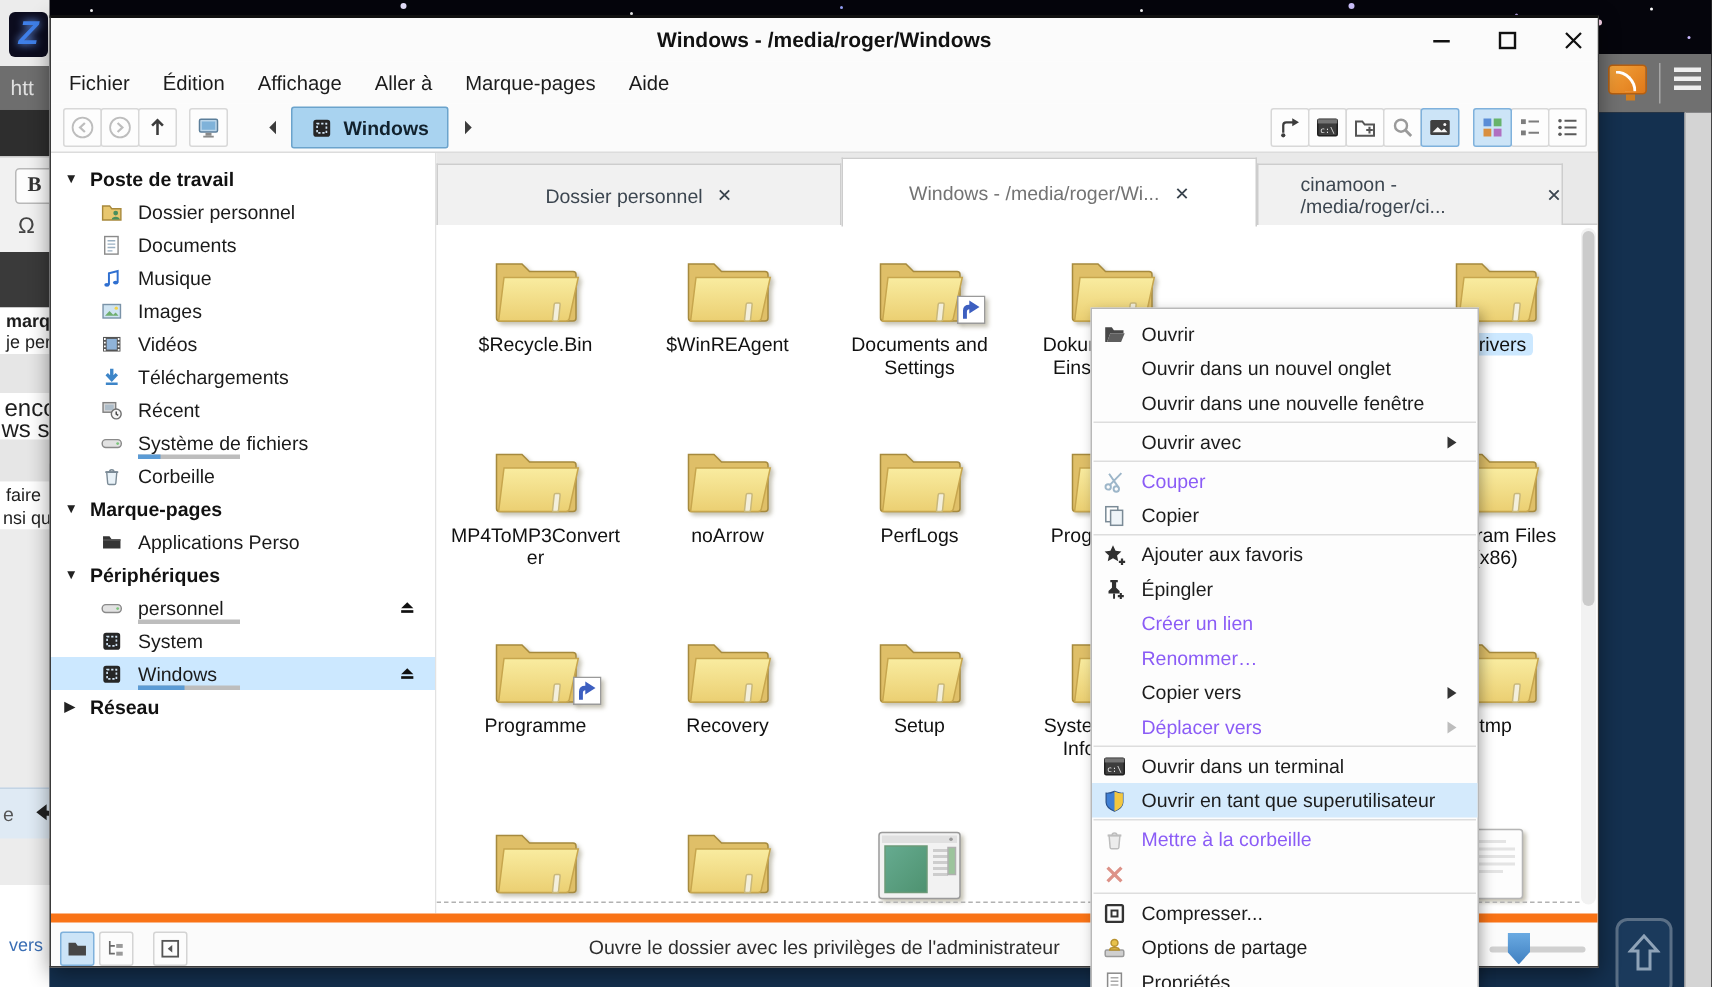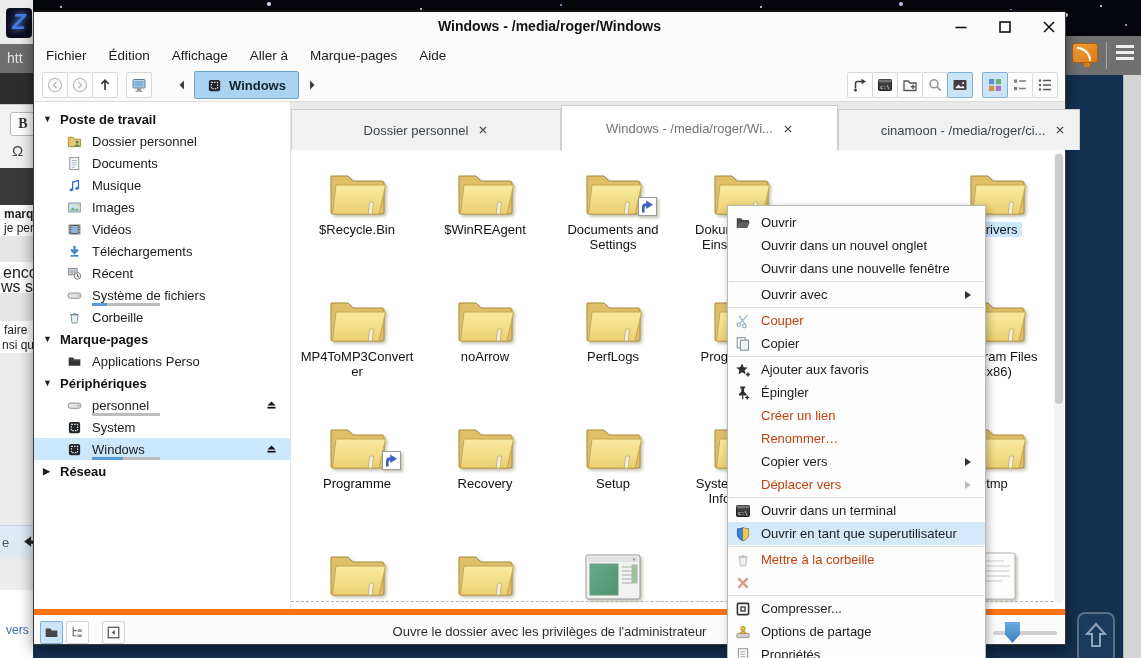--- a/index.html
+++ b/index.html
@@ -133,21 +133,21 @@
   #zs-track{position:absolute;left:0;right:0;top:8px;height:4px;background:#d0d0d0;border-radius:2px}
   #zs-handle{position:absolute;left:12px;top:-1px;width:15px;height:21px;
      background:linear-gradient(#6aaae2,#3f7fc0);clip-path:polygon(0 0,100% 0,100% 60%,50% 100%,0 60%)}
   
   #ctxmenu{left:727px;top:205px;width:259px;background:#fdfdfd;border:1px solid #b8b8b8;
            box-shadow:2px 3px 8px rgba(0,0,0,.3);padding:5px 0;z-index:60}
   .cm-item{height:23px;display:flex;align-items:center;padding:0 10px 0 7px;color:#1c1c1c;font-size:13px}
   .cm-item .mi{width:20px;margin-right:6px;flex:none}
   .cm-item .mi svg{width:16px;height:16px}
   .cm-label{flex:1;white-space:nowrap;overflow:hidden}
-  .cm-item.disabled{color:#c2410c}
+  .cm-item.disabled{color:#8b5cf6}
   .cm-item.highlighted{background:#d4eafc}
   .cm-sub{width:0;height:0;border:4px solid transparent;border-left:6px solid #333;margin-left:6px}
   .cm-item.disabled .cm-sub{border-left-color:#bdbdbd}
   .cm-sep{height:1px;background:#ddd;margin:1px 1px}
 </style>
 </head>
 <body>
 
 <div id="stage">
 
@@ -560,21 +560,21 @@
           </span>
         </div>
         <div class="tab active" style="left: 270px; width: 277px;">
           <span>Windows - /media/roger/Wi...</span>
           <span class="tclose">
             <svg viewBox="0 0 16 16">
               <path d="M3 3 L13 13 M13 3 L3 13" stroke="#3c4650" stroke-width="2"></path>
             </svg>
           </span>
         </div>
-        <div class="tab" style="left: 547px; width: 242px; padding-left: 28px;">
+        <div class="tab" style="left: 547px; width: 204px; padding-left: 28px;">
           <span>cinamoon - /media/roger/ci...</span>
           <span class="tclose">
             <svg viewBox="0 0 16 16">
               <path d="M3 3 L13 13 M13 3 L3 13" stroke="#3c4650" stroke-width="2"></path>
             </svg>
           </span>
         </div>
       </div>
 
     <div id="filegrid">

